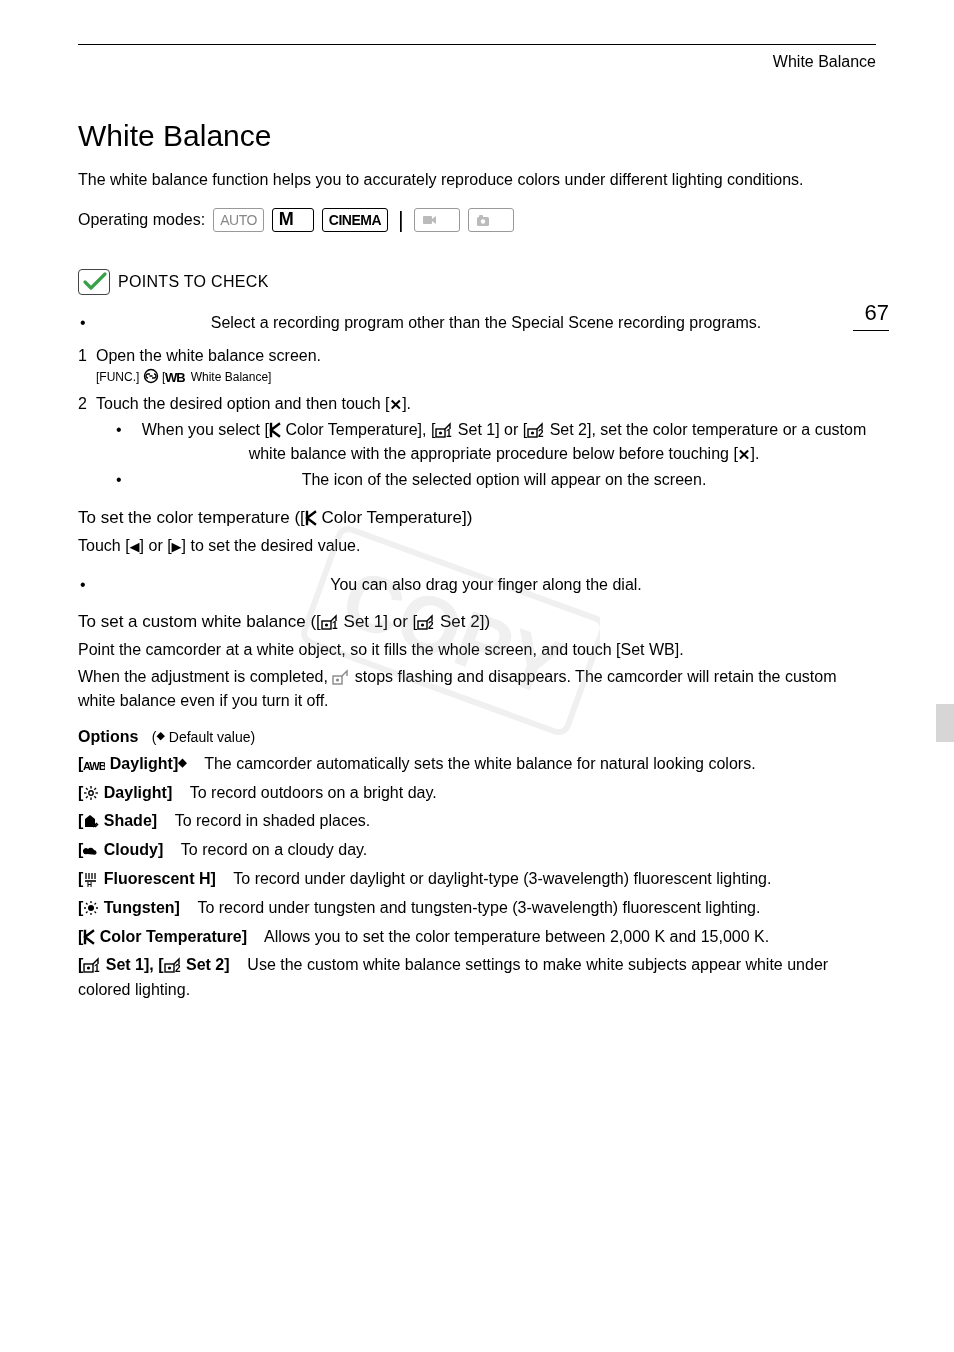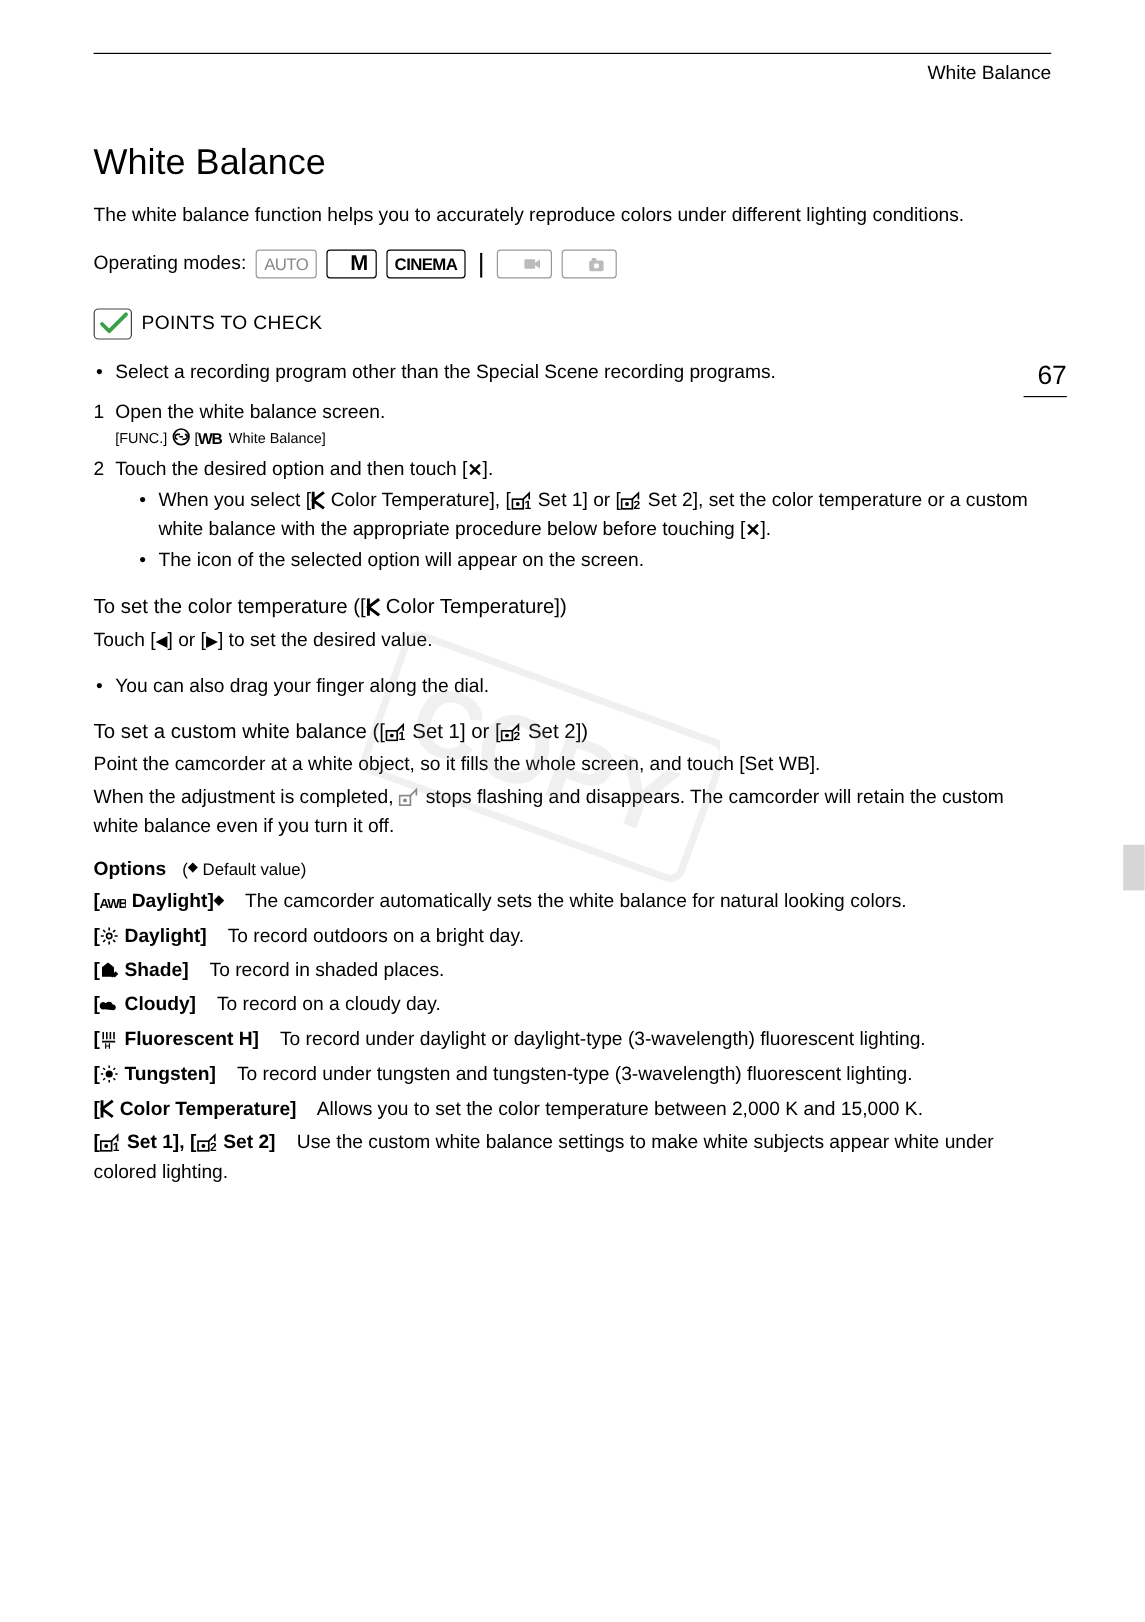--- a/index.html
+++ b/index.html
@@ -34,27 +34,27 @@
   }
   .intro {
     font-size: 16px;
     line-height: 1.35;
     margin-bottom: 16px;
   }
   .opmodes-row {
     display: flex;
     align-items: center;
     gap: 8px;
-    margin-bottom: 24px;
+    margin-bottom: 36px;
     font-size: 16px;
   }
   .mode-box {
     display: inline-flex;
     align-items: center;
-    justify-content: flex-end;
+    justify-content: flex-start;
     border: 1.3px solid #999;
     border-radius: 3px;
     padding: 0 6px;
     height: 24px;
     font-size: 14px;
     color: #888;
     min-width: 42px;
     box-sizing: border-box;
   }
   .mode-box.active {
@@ -88,20 +88,21 @@
   }
   .check-badge svg { position:absolute; top:0; left:0; }
   .points-label {
     font-size: 16px;
     letter-spacing: 0.3px;
   }
   ul.bullets, ul.subbullets {
     list-style: none;
     padding: 0;
     margin: 16px 0 10px 0;
+    text-align: center;
   }
   ul.bullets > li {
     position: relative;
     padding-left: 18px;
     font-size: 16px;
     line-height: 1.45;
   }
   ul.bullets > li::before {
     content: "•";
     position: absolute;

